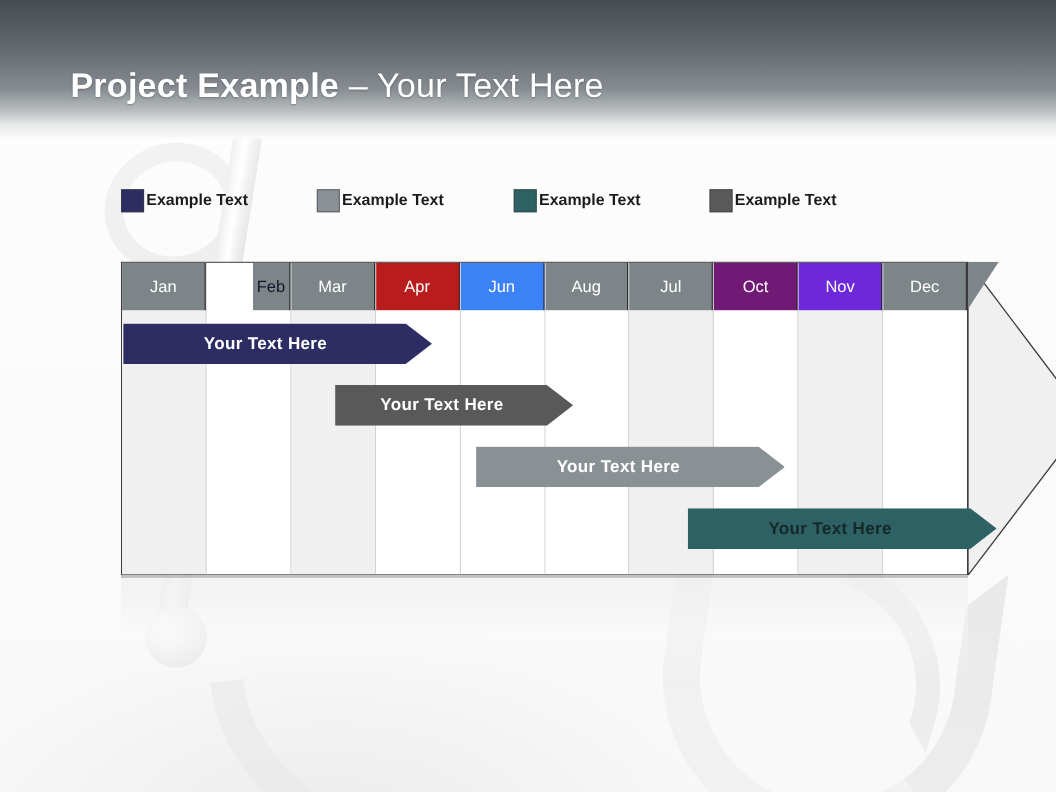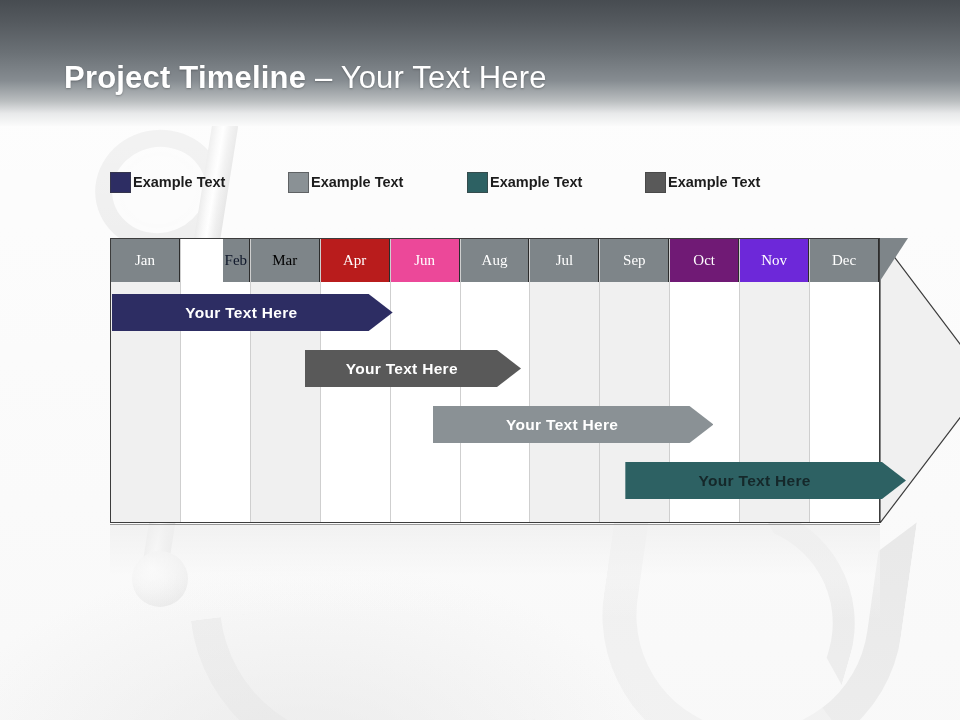--- a/index.html
+++ b/index.html
@@ -142,21 +142,20 @@
   .chart {
     position: absolute;
     left: 110px; top: 238px;
     width: 770px; height: 285px;
   }
   .grid {
     position: absolute; inset: 0;
     display: flex;
     border: 1px solid #3c3c3c;
     background: #ffffff;
-    font-family: Liberation Serif, serif;
   }
   .grid-col {
     flex: 1 1 0;
     position: relative;
     border-right: 1px solid #cfcfcf;
     background: #ffffff;
   }
   .grid-col:last-child { border-right: none; }
   .grid-col.alt { background: #f0f0f0; }
 
@@ -229,21 +228,21 @@
     <div class="anchor-shank"></div>
     <div class="anchor-ball"></div>
     <div class="anchor-fluke-left"></div>
     <div class="anchor-fluke-right"></div>
     <div class="anchor-curl"></div>
     <div class="bg-wash"></div>
   </div>
 
   <div class="header-band"></div>
   <div class="slide-title">
-    <span class="t-bold">Project Timeline</span><span class="t-light"> – </span><span class="t-light">Your Text Here</span>
+    <span class="t-bold">Project Example</span><span class="t-light"> – </span><span class="t-light">Your Text Here</span>
   </div>
 
   <div class="legend" id="legend">
       <div class="legend-item" style="left: 0px;">
         <span class="legend-swatch" style="background: rgb(45, 45, 99);"></span>
         <span class="legend-label">Example Text</span>
       </div>
       <div class="legend-item" style="left: 178px;">
         <span class="legend-swatch" style="background: rgb(138, 145, 149);"></span>
         <span class="legend-label">Example Text</span>
@@ -260,36 +259,33 @@
 
   <div class="chart">
     <div class="grid" id="grid">
         <div class="grid-col alt">
           <div class="month-head" style="background: rgb(126, 133, 137); color: rgb(255, 255, 255);">Jan</div>
         </div>
         <div class="grid-col">
           <div class="month-head" style="background: rgb(126, 133, 137); color: #0f172a; margin-left: 42px;">Feb</div>
         </div>
         <div class="grid-col alt">
-          <div class="month-head" style="background: rgb(126, 133, 137); color: #000000;">Mar</div>
+          <div class="month-head" style="background: rgb(126, 133, 137); color: #ffffff;">Mar</div>
         </div>
         <div class="grid-col">
           <div class="month-head" style="background: #b91c1c; color: rgb(255, 255, 255);">Apr</div>
         </div>
         <div class="grid-col">
-          <div class="month-head" style="background: #ec4899; color: rgb(255, 255, 255);">Jun</div>
+          <div class="month-head" style="background: #3b82f6; color: rgb(255, 255, 255);">Jun</div>
         </div>
         <div class="grid-col">
           <div class="month-head" style="background: rgb(126, 133, 137); color: rgb(255, 255, 255);">Aug</div>
         </div>
         <div class="grid-col alt">
           <div class="month-head" style="background: rgb(126, 133, 137); color: rgb(255, 255, 255);">Jul</div>
-        </div>
-        <div class="grid-col alt">
-          <div class="month-head" style="background: rgb(126, 133, 137); color: rgb(255, 255, 255);">Sep</div>
         </div>
         <div class="grid-col">
           <div class="month-head" style="background: #701a75; color: rgb(255, 255, 255);">Oct</div>
         </div>
         <div class="grid-col alt">
           <div class="month-head" style="background: #6d28d9; color: rgb(255, 255, 255);">Nov</div>
         </div>
         <div class="grid-col">
           <div class="month-head" style="background: rgb(126, 133, 137); color: rgb(255, 255, 255);">Dec</div>
         </div>

